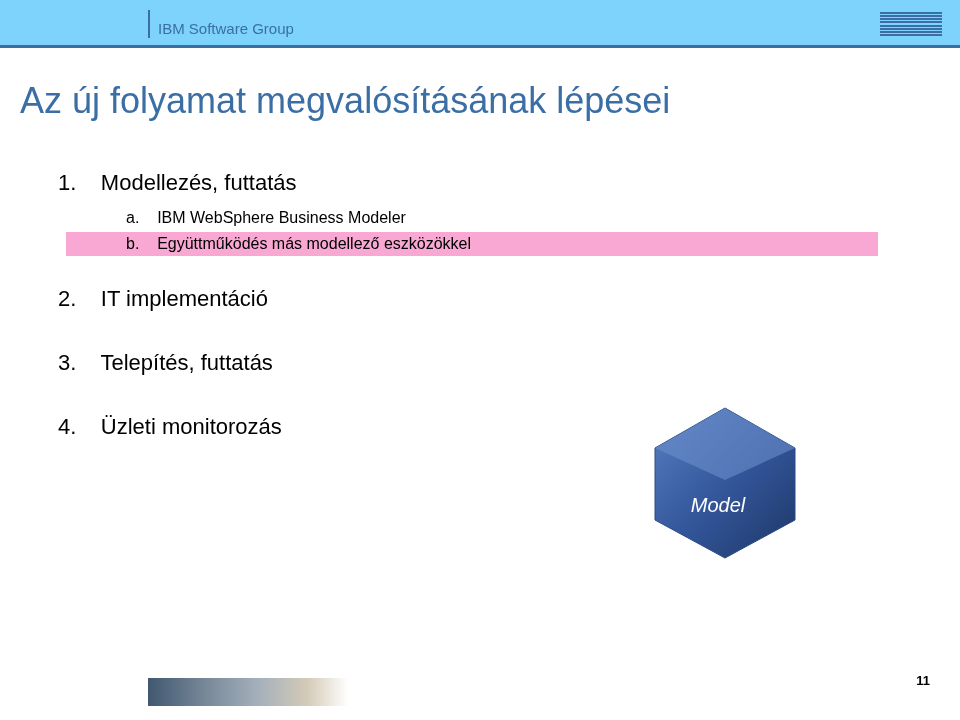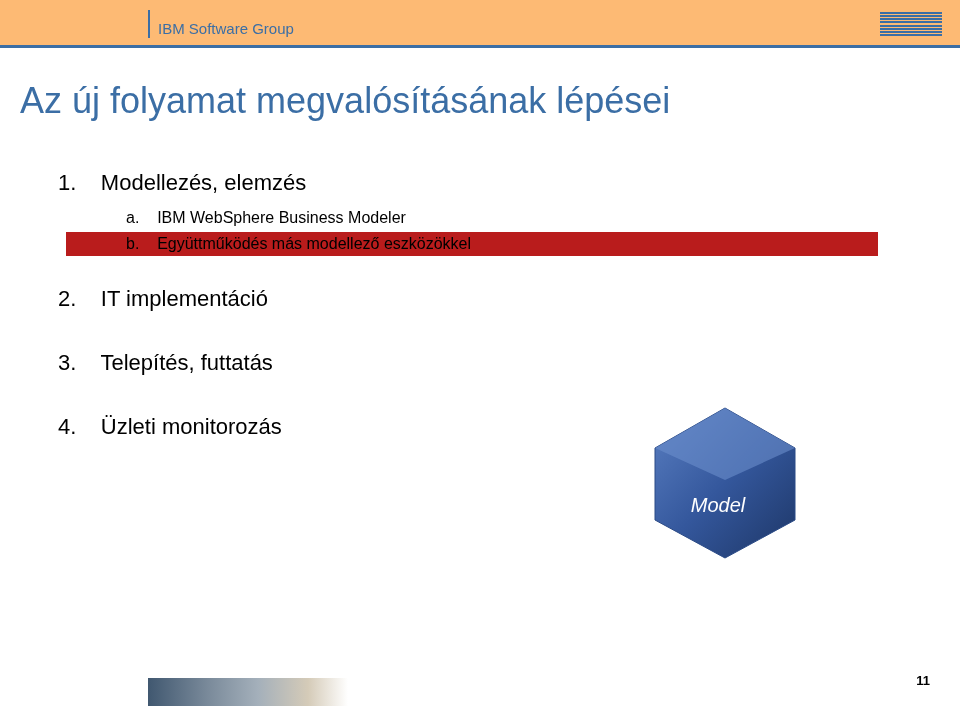--- a/index.html
+++ b/index.html
@@ -7,21 +7,21 @@
     width: 960px;
     height: 720px;
     background: #ffffff;
     font-family: Arial, Helvetica, sans-serif;
     position: relative;
     overflow: hidden;
   }
   .header {
     position: relative;
     height: 48px;
-    background: #fdba74;
+    background: #7dd3fc;
     border-bottom: 3px solid #3b6ea5;
   }
   .header-vbar {
     position: absolute;
     left: 148px;
     top: 10px;
     width: 2px;
     height: 28px;
     background: #3b6ea5;
   }
@@ -64,21 +64,21 @@
     margin-bottom: 10px;
   }
   .subitem {
     font-size: 16px;
     color: #000;
     padding: 3px 0 3px 60px;
     margin-left: 8px;
     margin-bottom: 2px;
   }
   .subitem.highlight {
-    background: #b91c1c;
+    background: #f9a8d4;
   }
   .gap { height: 28px; }
   .hexagon-wrap {
     position: absolute;
     right: 150px;
     top: 400px;
     width: 170px;
     height: 160px;
   }
   .page-number {
@@ -116,21 +116,21 @@
       <div class="bar"></div>
   </div>
 </div>
 
 <div class="title">Az új folyamat megvalósításának lépései</div>
 
 <div class="content">
   <div class="item-line">
     <span>1.</span>
     <span>&nbsp;&nbsp;</span>
-    <span>Modellezés, elemzés</span>
+    <span>Modellezés, futtatás</span>
   </div>
   <div class="subitem">
     <span>a.</span>
     <span>&nbsp;&nbsp;</span>
     <span>IBM WebSphere Business Modeler</span>
   </div>
   <div class="subitem highlight">
     <span>b.</span>
     <span>&nbsp;&nbsp;</span>
     <span>Együttműködés más modellező eszközökkel</span>

